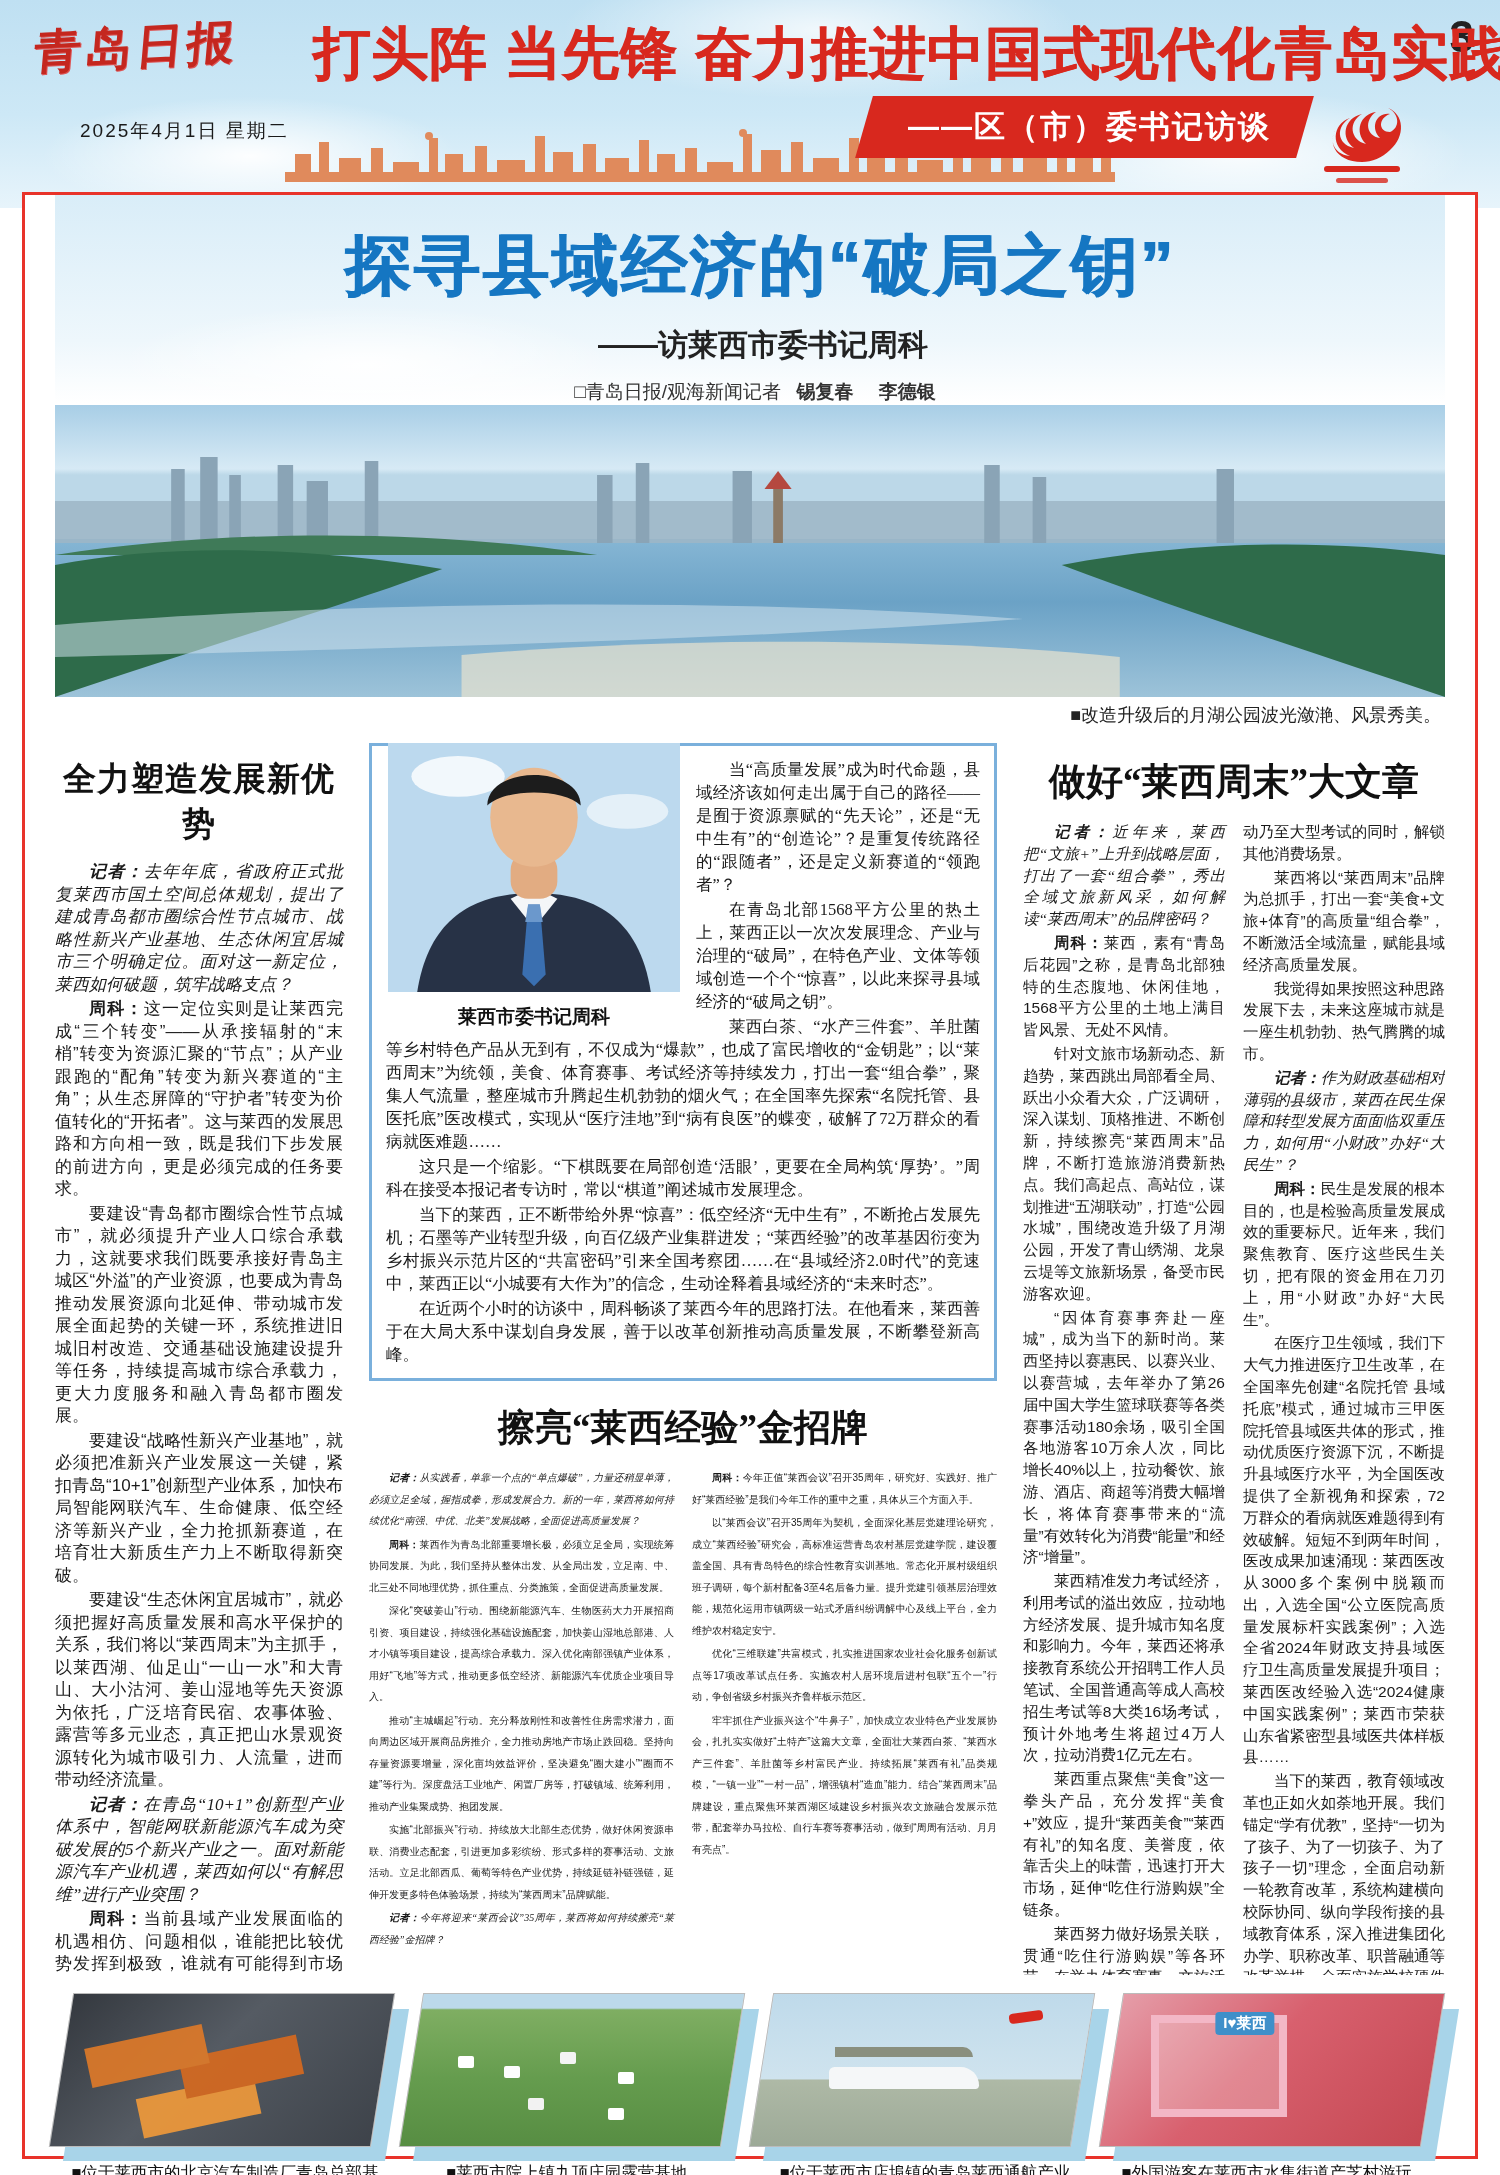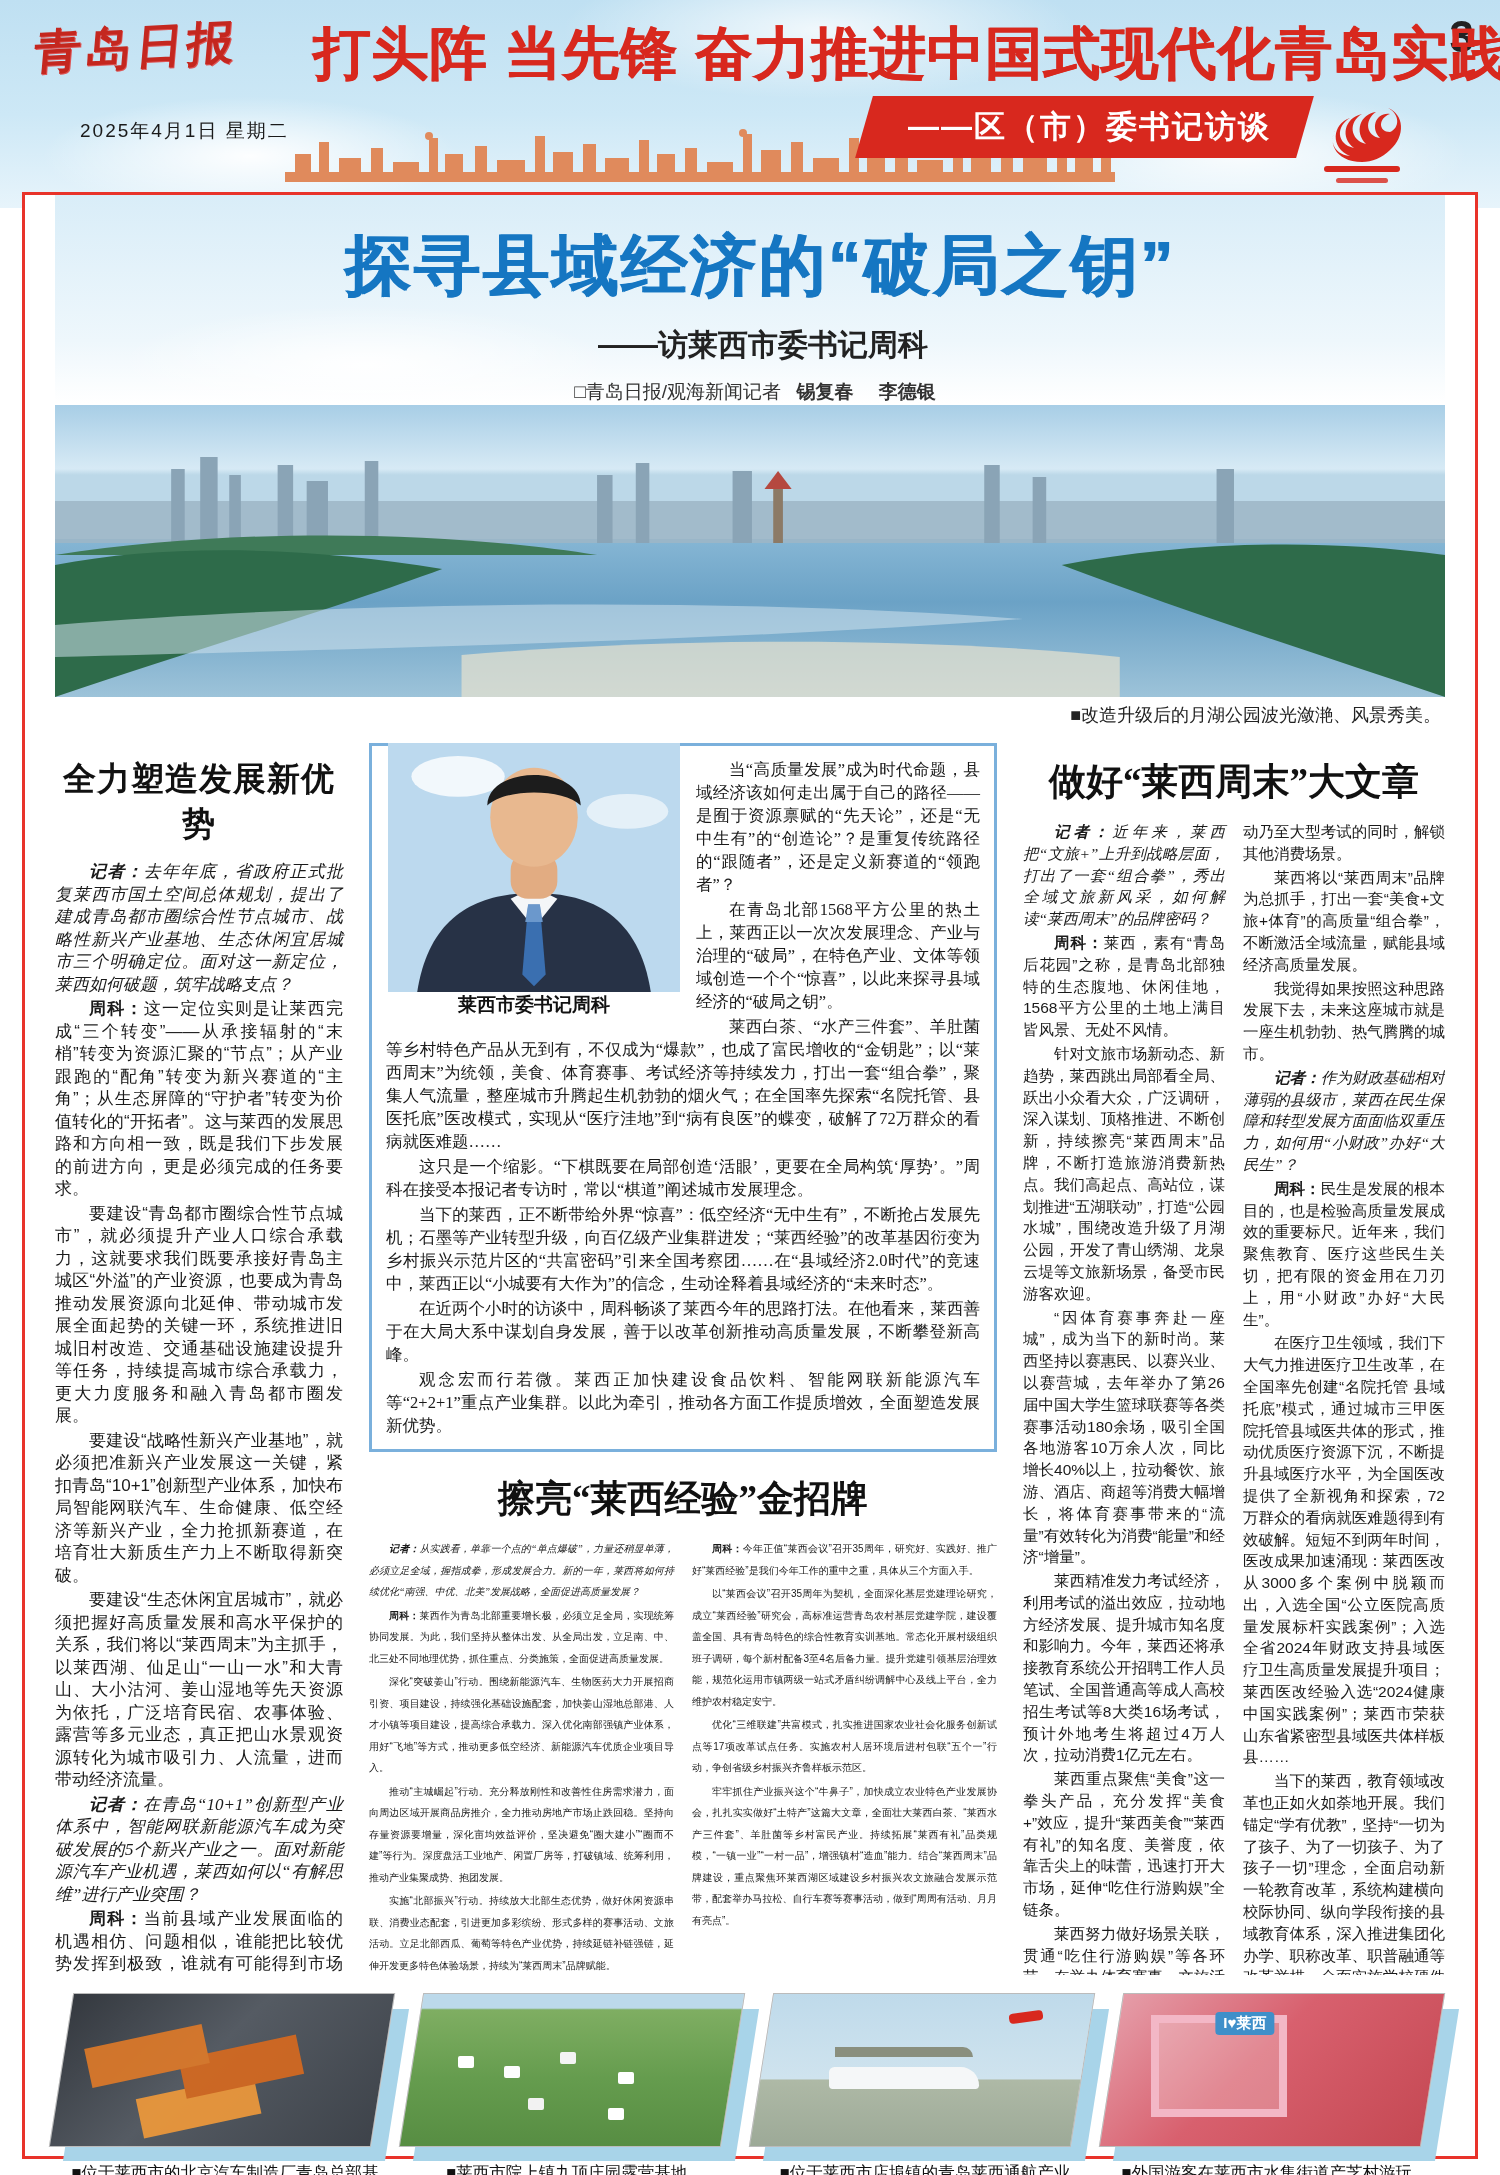--- a/index.html
+++ b/index.html
@@ -52,21 +52,21 @@
   .para{margin:0 0 2px 0;text-indent:2em;text-align:justify;}
   .col-l .para{font-size:17px;line-height:22.5px;}
   .q{font-family:"Liberation Serif","DejaVu Serif",serif;font-style:italic;}
   .para b{font-style:normal;}
   .q b{font-style:italic;}
 
   
   .ibox{border:3px solid #7ab0dc;padding:12px 14px 10px 14px;min-height:560px;}
   .portrait{float:left;width:292px;margin:-34px 16px 4px 2px;text-align:center;}
   .portrait .ph{width:292px;height:268px;background:#bcd9ee;overflow:hidden;}
-  .portrait .pc{font-size:19px;font-weight:bold;padding-top:0;color:#111;}
+  .portrait .pc{font-size:19px;font-weight:bold;padding-top:12px;color:#111;}
   .ibox .para{font-family:"Liberation Serif","DejaVu Serif",serif;font-size:16.5px;line-height:23px;}
 
   .twocol{column-count:2;column-gap:18px;column-fill:auto;}
   .col-m .twocol{height:505px;font-size:15.5px;}
   .col-m .twocol .para{font-size:10px;line-height:21.5px;}
   .col-r .twocol{height:1168px;}
   .col-r .twocol .para{font-size:15.5px;line-height:21.8px;}
 
   
   .photoband{display:flex;gap:22px;margin-top:18px;padding:0 6px;}
@@ -227,21 +227,20 @@
               </div>
               <div class="pc">莱西市委书记周科</div>
             </div>
             <div>
                 <p class="para p">当“高质量发展”成为时代命题，县域经济该如何走出属于自己的路径——是囿于资源禀赋的“先天论”，还是“无中生有”的“创造论”？是重复传统路径的“跟随者”，还是定义新赛道的“领跑者”？</p>
                 <p class="para p">在青岛北部1568平方公里的热土上，莱西正以一次次发展理念、产业与治理的“破局”，在特色产业、文体等领域创造一个个“惊喜”，以此来探寻县域经济的“破局之钥”。</p>
                 <p class="para p">莱西白茶、“水产三件套”、羊肚菌等乡村特色产品从无到有，不仅成为“爆款”，也成了富民增收的“金钥匙”；以“莱西周末”为统领，美食、体育赛事、考试经济等持续发力，打出一套“组合拳”，聚集人气流量，整座城市升腾起生机勃勃的烟火气；在全国率先探索“名院托管、县医托底”医改模式，实现从“医疗洼地”到“病有良医”的蝶变，破解了72万群众的看病就医难题……</p>
                 <p class="para p">这只是一个缩影。“下棋既要在局部创造‘活眼’，更要在全局构筑‘厚势’。”周科在接受本报记者专访时，常以“棋道”阐述城市发展理念。</p>
                 <p class="para p">当下的莱西，正不断带给外界“惊喜”：低空经济“无中生有”，不断抢占发展先机；石墨等产业转型升级，向百亿级产业集群进发；“莱西经验”的改革基因衍变为乡村振兴示范片区的“共富密码”引来全国考察团……在“县域经济2.0时代”的竞速中，莱西正以“小城要有大作为”的信念，生动诠释着县域经济的“未来时态”。</p>
                 <p class="para p">在近两个小时的访谈中，周科畅谈了莱西今年的思路打法。在他看来，莱西善于在大局大系中谋划自身发展，善于以改革创新推动高质量发展，不断攀登新高峰。</p>
-                <p class="para p">观念宏而行若微。莱西正加快建设食品饮料、智能网联新能源汽车等“2+2+1”重点产业集群。以此为牵引，推动各方面工作提质增效，全面塑造发展新优势。</p>
               </div>
           </div>
           <h2 class="sec">擦亮“莱西经验”金招牌</h2>
           <div class="twocol">
               <p class="para q"><b>记者：</b>从实践看，单靠一个点的“单点爆破”，力量还稍显单薄，必须立足全域，握指成拳，形成发展合力。新的一年，莱西将如何持续优化“南强、中优、北美”发展战略，全面促进高质量发展？</p>
               <p class="para a"><b>周科：</b>莱西作为青岛北部重要增长极，必须立足全局，实现统筹协同发展。为此，我们坚持从整体出发、从全局出发，立足南、中、北三处不同地理优势，抓住重点、分类施策，全面促进高质量发展。</p>
               <p class="para a">深化“突破姜山”行动。围绕新能源汽车、生物医药大力开展招商引资、项目建设，持续强化基础设施配套，加快姜山湿地总部港、人才小镇等项目建设，提高综合承载力。深入优化南部强镇产业体系，用好“飞地”等方式，推动更多低空经济、新能源汽车优质企业项目导入。</p>
               <p class="para a">推动“主城崛起”行动。充分释放刚性和改善性住房需求潜力，面向周边区域开展商品房推介，全力推动房地产市场止跌回稳。坚持向存量资源要增量，深化亩均效益评价，坚决避免“圈大建小”“圈而不建”等行为。深度盘活工业地产、闲置厂房等，打破镇域、统筹利用，推动产业集聚成势、抱团发展。</p>
               <p class="para a">实施“北部振兴”行动。持续放大北部生态优势，做好休闲资源串联、消费业态配套，引进更加多彩缤纷、形式多样的赛事活动、文旅活动。立足北部西瓜、葡萄等特色产业优势，持续延链补链强链，延伸开发更多特色体验场景，持续为“莱西周末”品牌赋能。</p>
               <p class="para q"><b>记者：</b>今年将迎来“莱西会议”35周年，莱西将如何持续擦亮“莱西经验”金招牌？</p>

